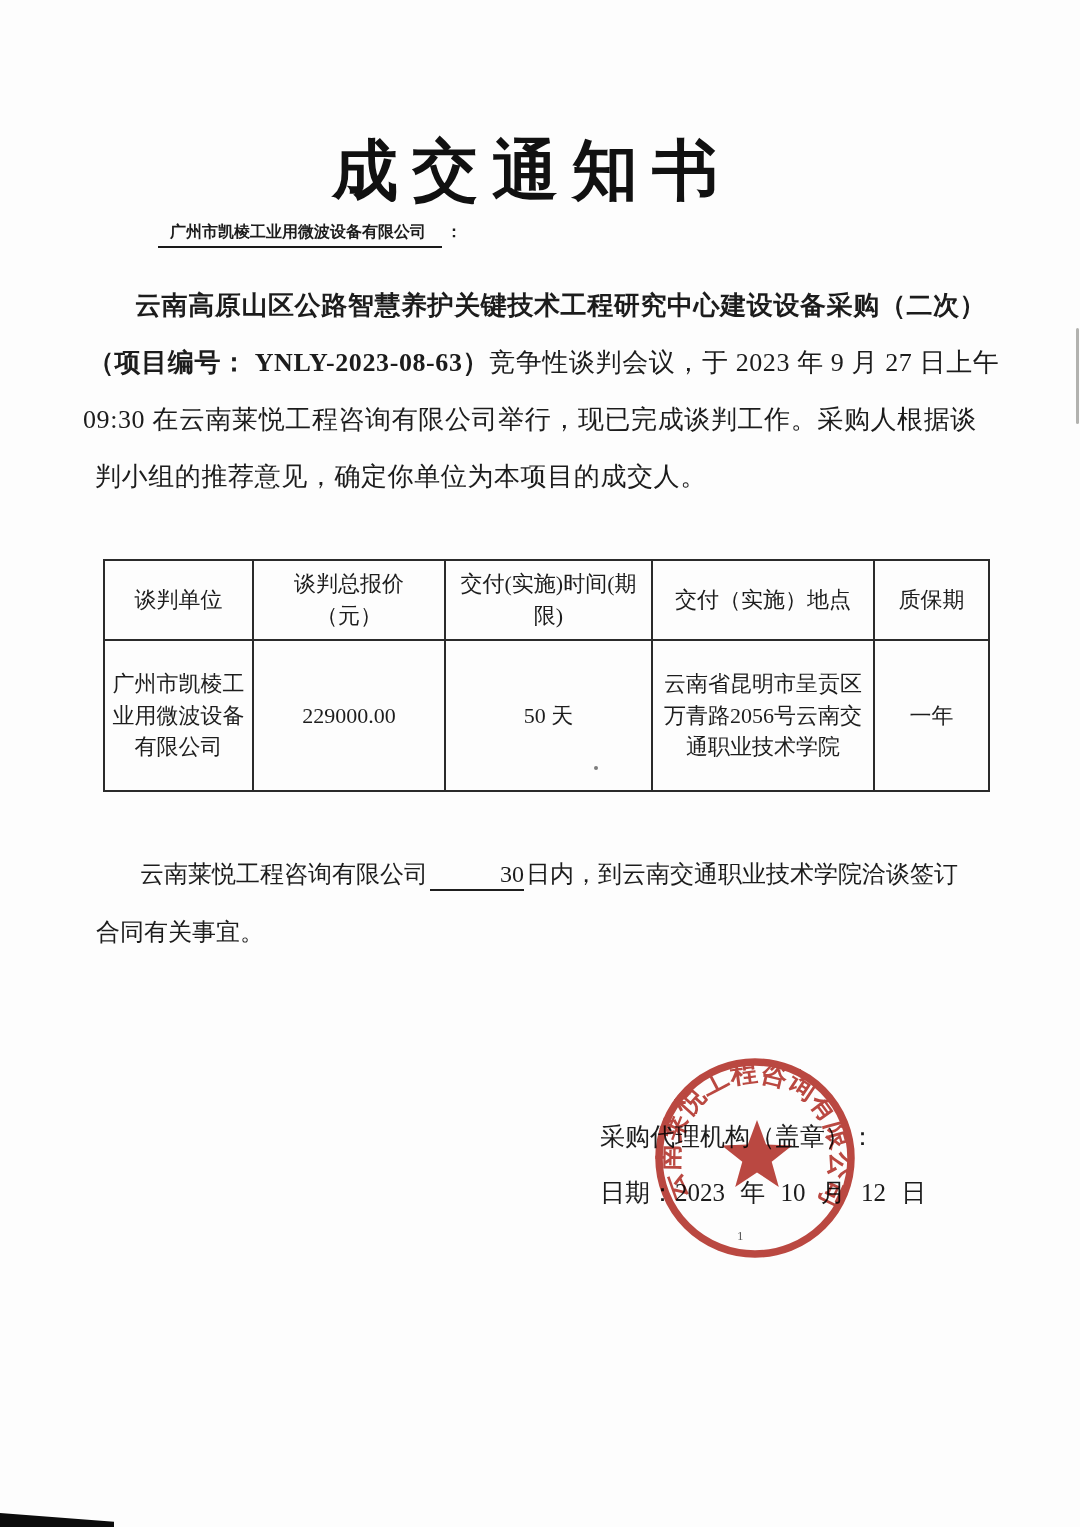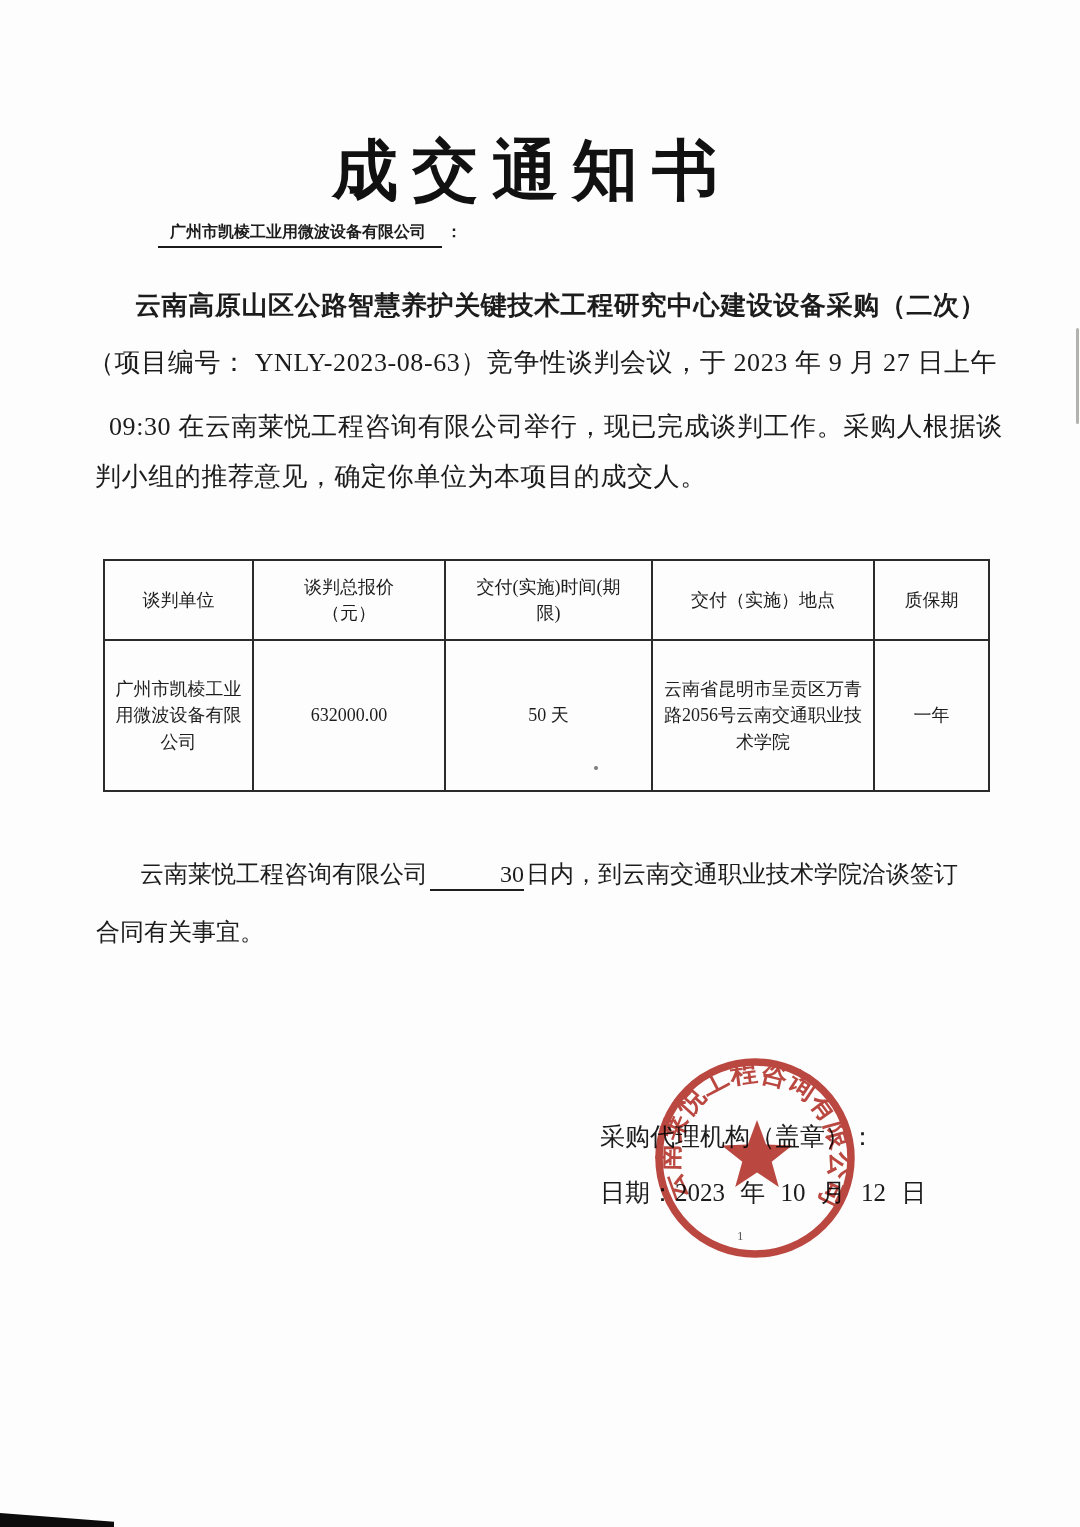--- a/index.html
+++ b/index.html
@@ -17,28 +17,28 @@
     transform:translateX(-8px);color:#111;
   }
   
   .addressee{left:158px;top:222px;font-size:16px;font-weight:bold;white-space:nowrap;}
   .addressee .u{border-bottom:2.5px solid #1a1a1a;padding:0 16px 3px 12px;display:inline-block;}
   .addressee .colon{margin-left:4px;}
   
   .intro-line{font-size:26px;white-space:nowrap;letter-spacing:0.6px;}
   .intro-1{left:135px;top:288px;font-weight:bold;}
   .intro-2{left:88px;top:345px;}
-  .intro-2 .b{font-weight:normal;}
-  .intro-3{left:109px;top:402px;margin-top:7px;}
+  .intro-2 .b{font-weight:bold;}
+  .intro-3{left:83px;top:402px;}
   .intro-4{left:95px;top:459px;}
   
   table.award{
     position:absolute;left:103px;top:559px;width:885px;height:231px;
     border-collapse:collapse;table-layout:fixed;
-    font-size:18px;color:#1d1d1d;
+    font-size:22px;color:#1d1d1d;
   }
   table.award th,table.award td{
     border:2px solid #2b2b2b;text-align:center;vertical-align:middle;
     font-weight:normal;padding:2px 6px;line-height:1.45;
     white-space:pre-line;
   }
   table.award thead tr{height:80px;}
   table.award tbody tr{height:151px;}
   
   .notice-line{font-size:24px;white-space:nowrap;}
@@ -99,21 +99,21 @@
 （元）</th>
       <th>交付(实施)时间(期
 限)</th>
       <th>交付（实施）地点</th>
       <th>质保期</th>
     </tr>
   </thead>
   <tbody>
     <tr>
       <td>广州市凯棱工业用微波设备有限公司</td>
-      <td>632000.00</td>
+      <td>229000.00</td>
       <td>50 天</td>
       <td>云南省昆明市呈贡区万青路2056号云南交通职业技术学院</td>
       <td>一年</td>
     </tr>
   </tbody>
 </table>
 
 <div class="abs notice-line notice-1">
   <span>云南莱悦工程咨询有限公司</span><span class="blank">30</span><span>日内，到云南交通职业技术学院洽谈签订</span>
 </div>

